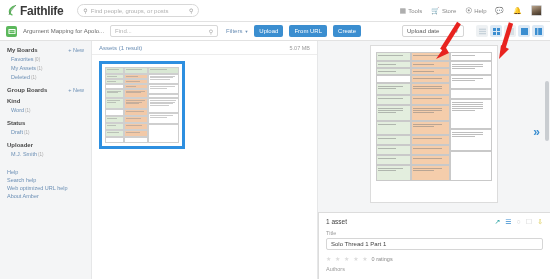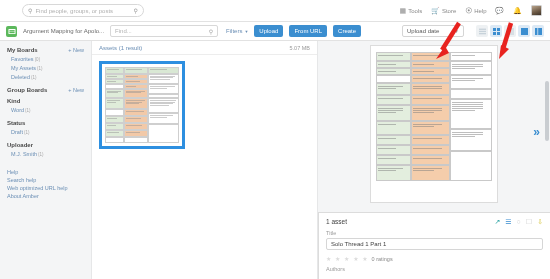--- a/index.html
+++ b/index.html
@@ -183,20 +183,29 @@
   
   .arrow { position: absolute; pointer-events: none; }
   .arrow svg { display: block; }
 </style>
 </head>
 <body>
 
 <div class="app">
 
   <div class="globalbar">
+    <div class="brand">
+      <span class="leaf">
+        <svg width="9" height="11" viewBox="0 0 9 11">
+          <path d="M8 0 C3 1 0 4 1 8 C2 10 4 11 5 10 C3 9 2 7 3 5 C4 3 6 2 8 0 Z" fill="#5cb85c"></path>
+          <path d="M1 10 C2 7 4 4 8 0" stroke="#3f7a3f" stroke-width="0.7" fill="none"></path>
+        </svg>
+      </span>
+      <span class="brandname">Faithlife</span>
+    </div>
 
     <div class="gsearch">
       <span class="mag">⚲</span>
       <span class="ph">Find people, groups, or posts</span>
       <span class="pin">⚲</span>
     </div>
 
     <div class="gright">
       <div class="gitem">
         <span class="ic">▦</span>

